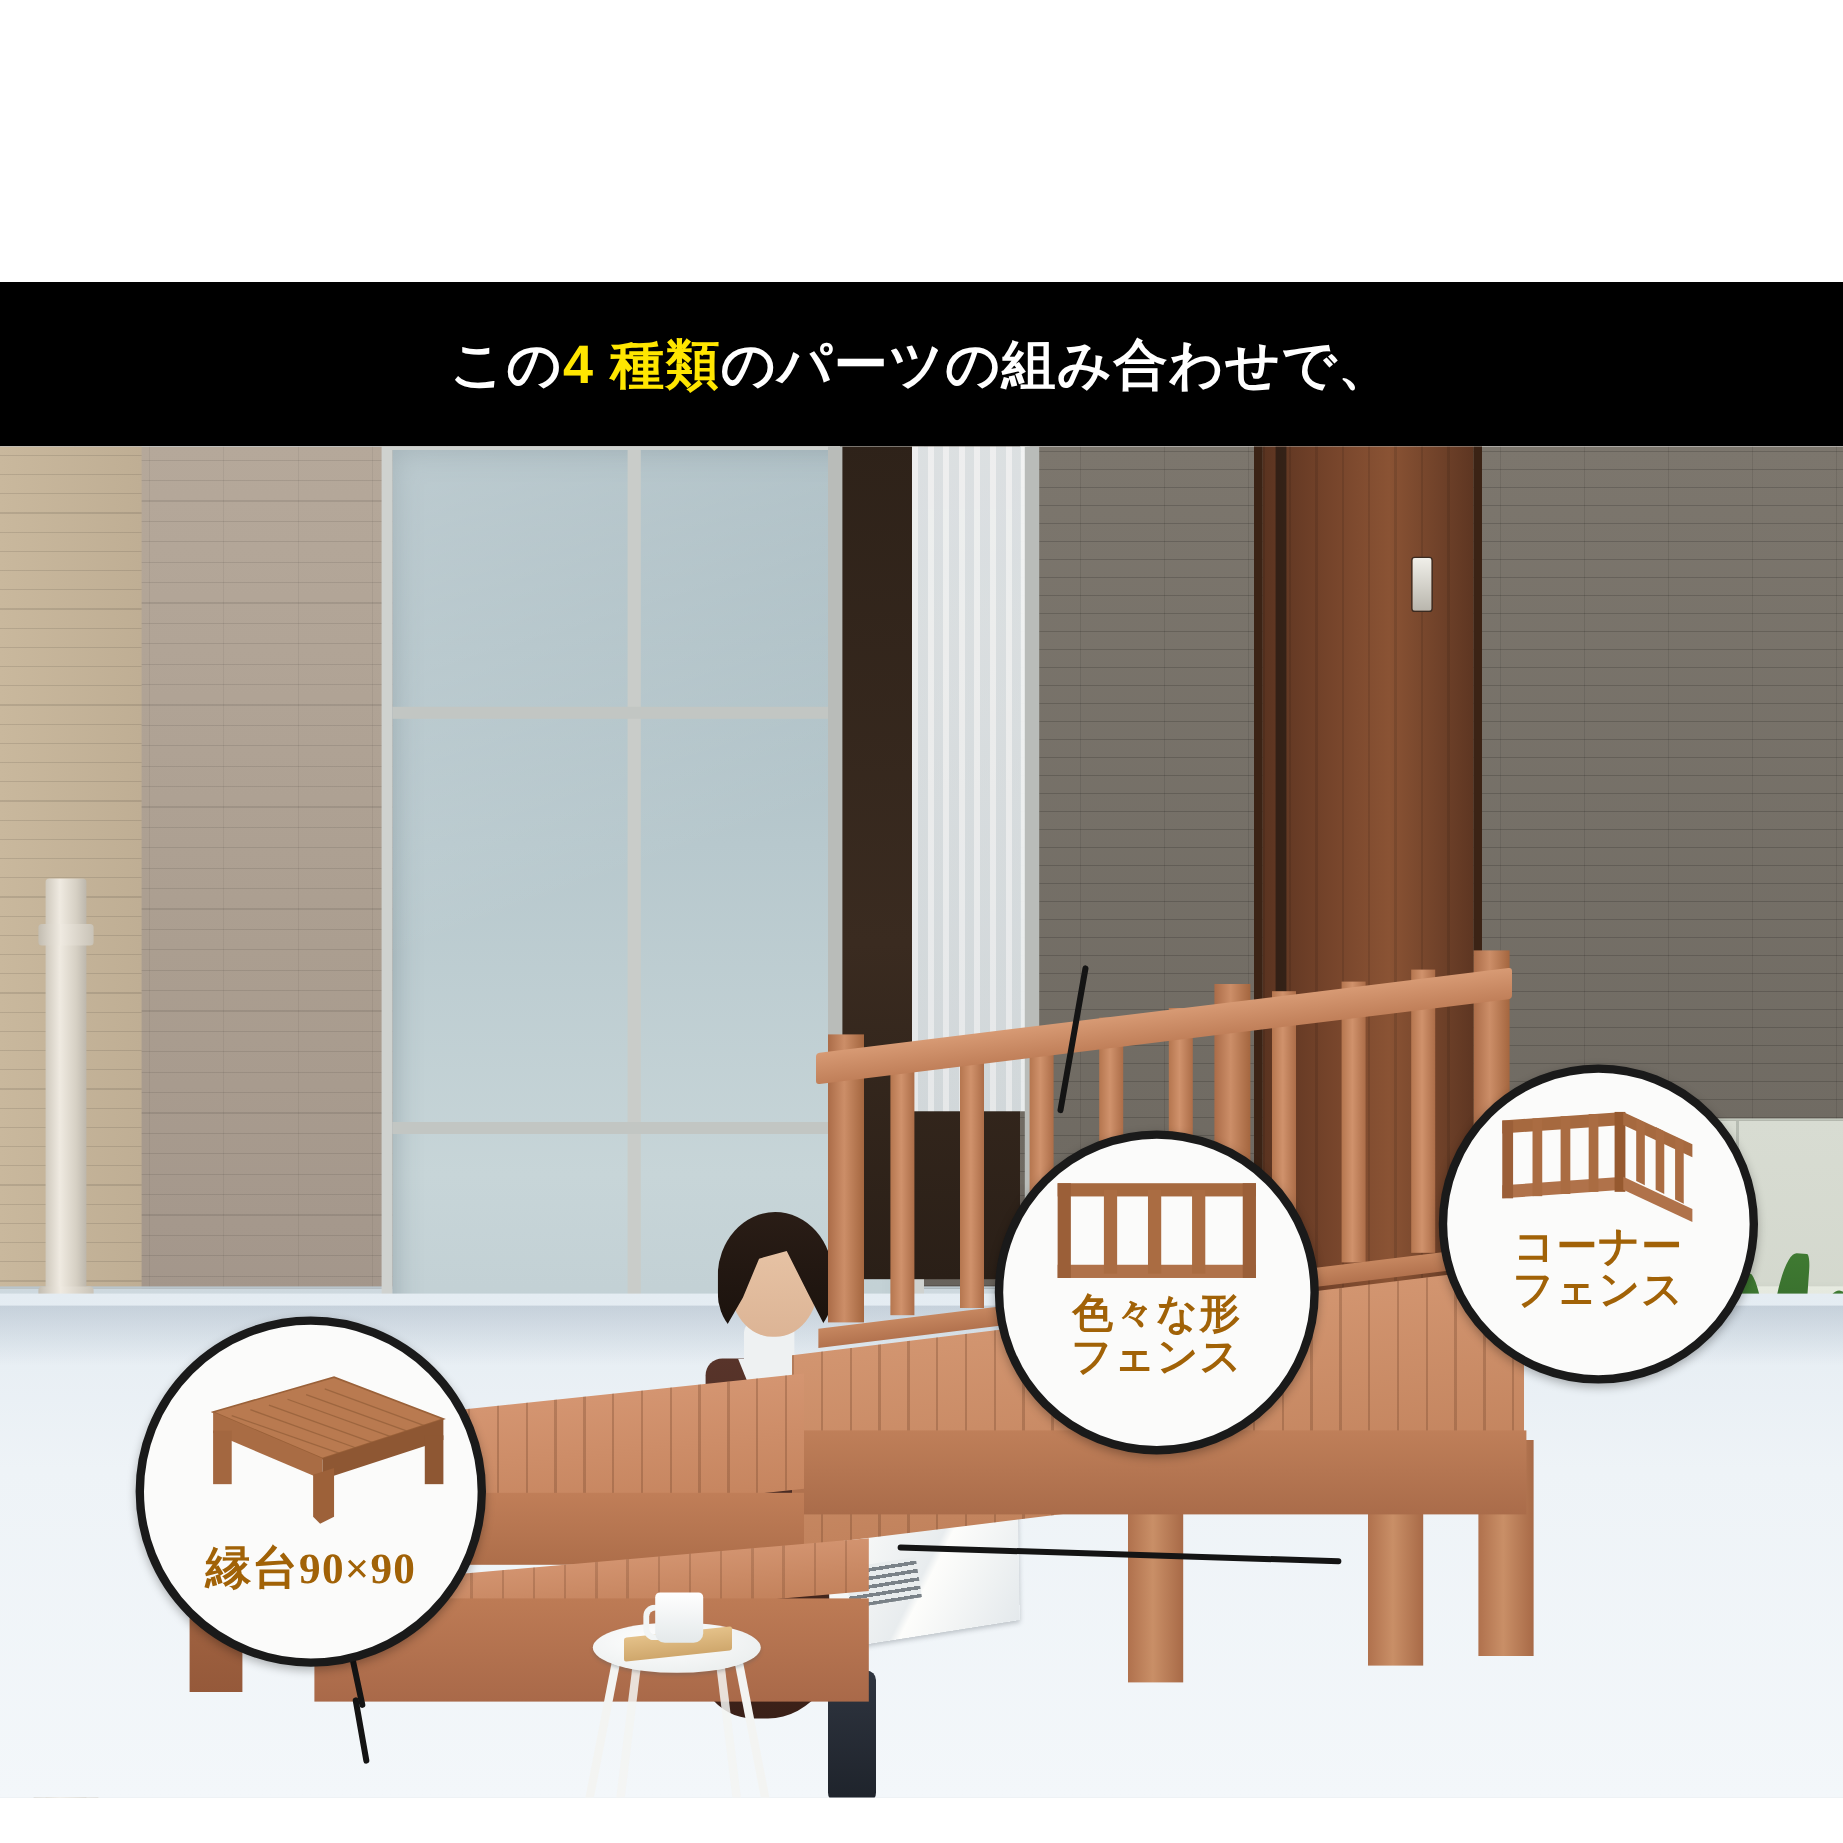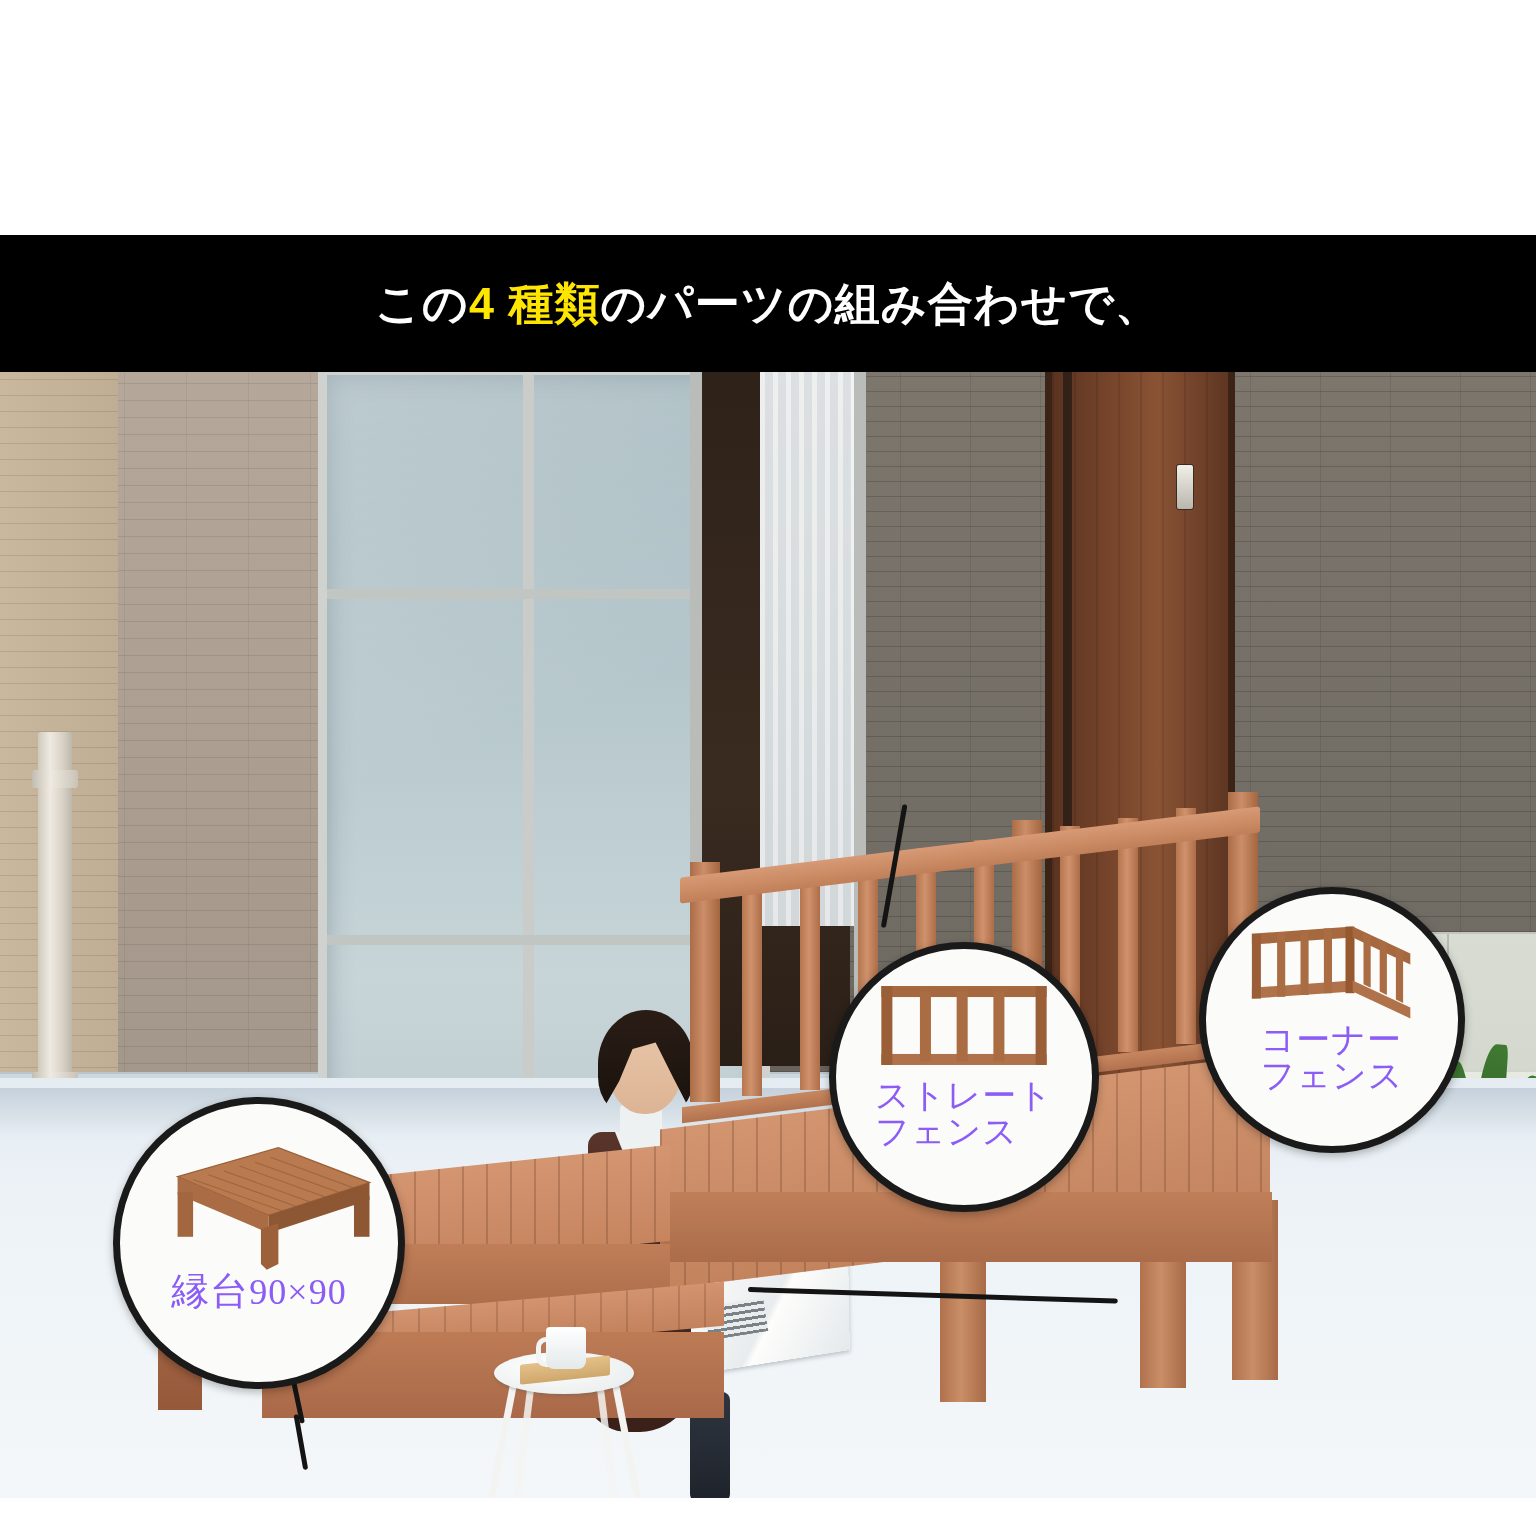--- a/index.html
+++ b/index.html
@@ -403,30 +403,30 @@
   .callout{
     position:absolute;border-radius:50%;
     background:#fbfbfa;
     border:7px solid #1a1a1a;
     box-shadow:0 3px 8px rgba(0,0,0,.28);
     display:flex;flex-direction:column;align-items:center;justify-content:flex-start;
     overflow:hidden;
   }
   .callout .art{position:relative;width:100%;flex:0 0 auto;}
   .callout .cap{
-    text-align:left;font-weight:400;color:#8b5cf6;
+    text-align:center;font-weight:700;color:#a16207;
     line-height:1.05;letter-spacing:1px;
   }
   .lead{
     position:absolute;background:#141414;height:5px;transform-origin:left center;border-radius:3px;
   }
 
   
   #callout-endai{left:113px;top:725px;width:278px;height:278px;}
-  #callout-endai .cap{font-size:38px;margin-top:0;}
+  #callout-endai .cap{font-size:38px;margin-top:16px;}
   #callout-endai .cap .dim{font-family:"Liberation Serif","DejaVu Serif",serif;font-size:36px;}
 
   
   #callout-straight{left:829px;top:570px;width:256px;height:256px;}
   #callout-straight .cap{font-size:34px;margin-top:2px;}
 
   
   #callout-corner{left:1199px;top:515px;width:252px;height:252px;}
   #callout-corner .cap{font-size:34px;margin-top:0px;}
 </style>
@@ -580,21 +580,21 @@
           <rect x="10" y="12" width="180" height="12" fill="#a6693f"></rect>
           <rect x="10" y="86" width="180" height="12" fill="#b0724a"></rect>
           <rect x="10" y="12" width="12" height="86" fill="#9b5f38"></rect>
           <rect x="178" y="12" width="12" height="86" fill="#9b5f38"></rect>
           <rect x="52" y="18" width="12" height="76" fill="#aa6c42"></rect>
           <rect x="92" y="18" width="12" height="76" fill="#aa6c42"></rect>
           <rect x="132" y="18" width="12" height="76" fill="#aa6c42"></rect>
         </svg>
       </div>
       <div class="cap">
-        <div>ストレート</div>
+        <div>色々な形</div>
         <div>フェンス</div>
       </div>
     </div>
 
     <div class="callout" id="callout-corner">
       <div class="art">
         <svg viewBox="0 0 210 120" width="190" height="108" style="display:block;margin:20px auto 0;">
           <polygon points="16,22 128,14 128,26 16,34" fill="#a6693f"></polygon>
           <polygon points="16,82 128,74 128,86 16,94" fill="#b0724a"></polygon>
           <rect x="16" y="22" width="10" height="72" fill="#9b5f38"></rect>

